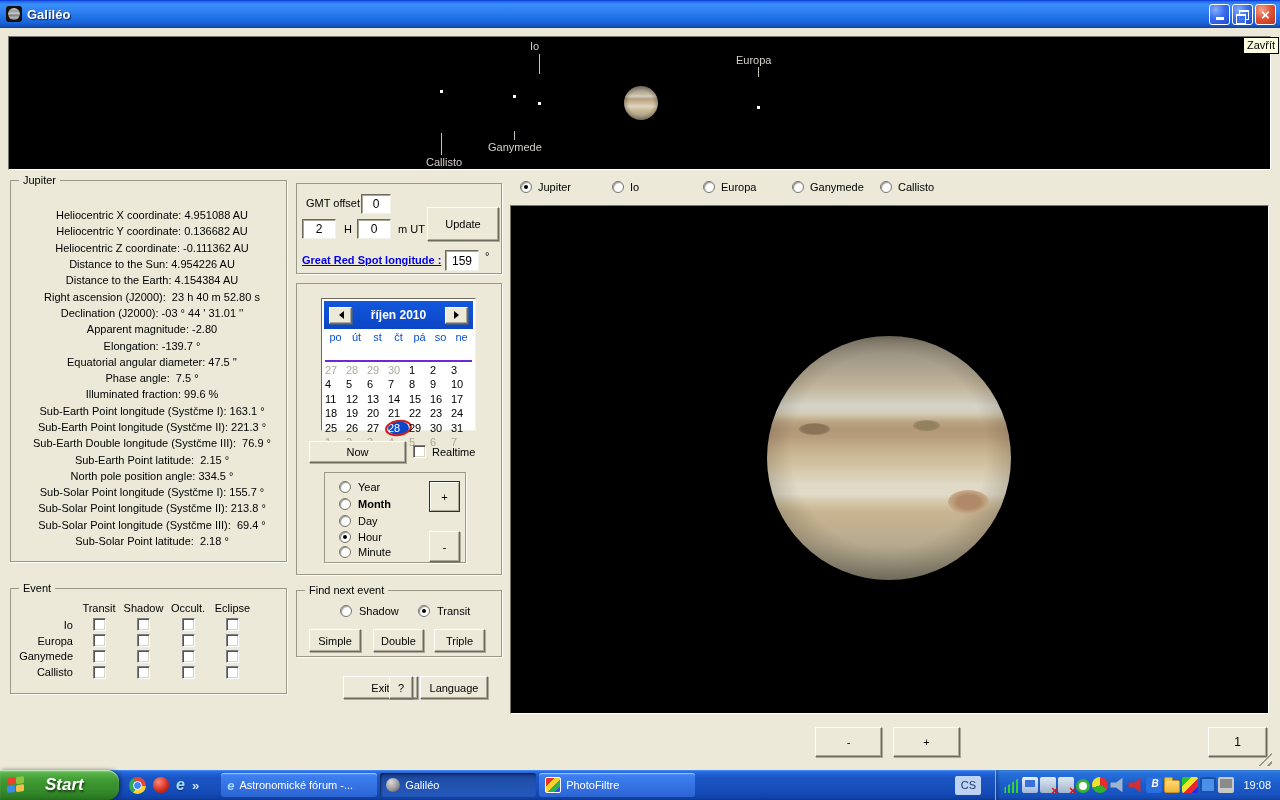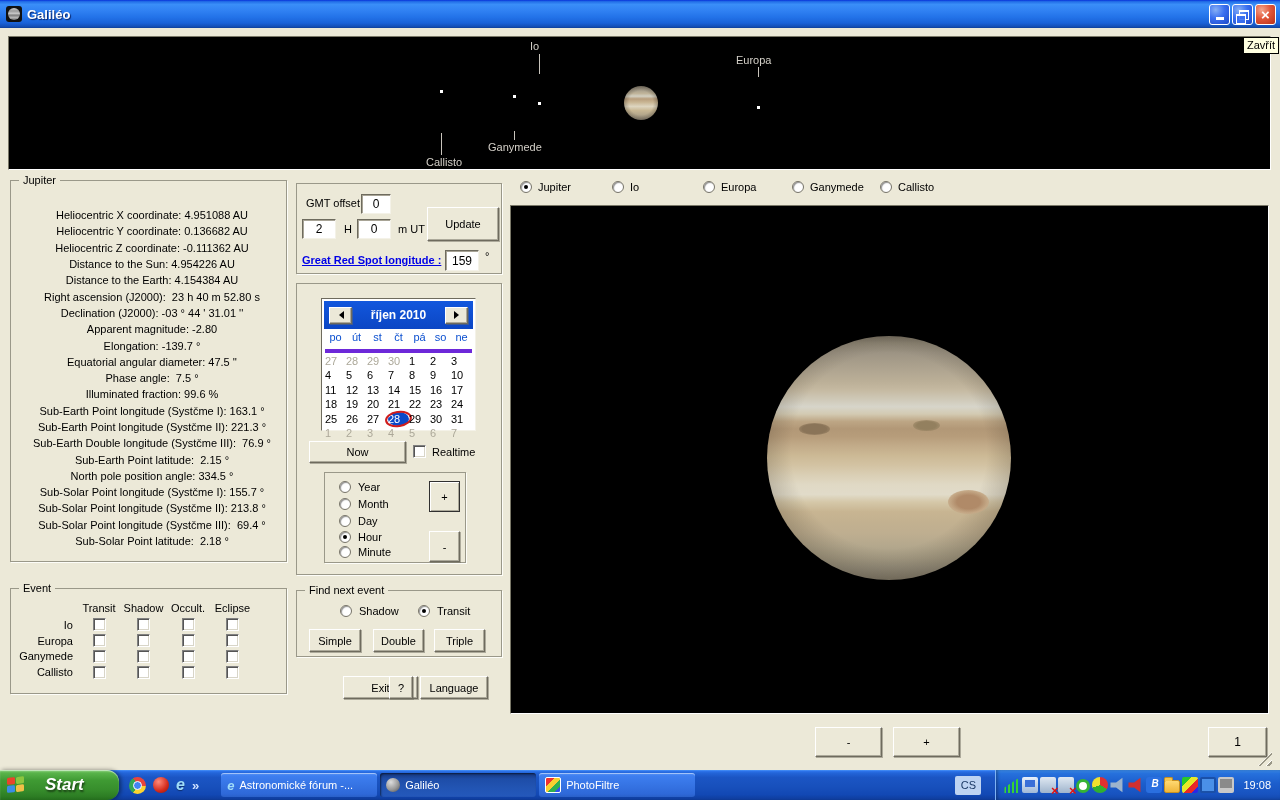--- a/index.html
+++ b/index.html
@@ -60,21 +60,21 @@
   .link { color:#0000e6; text-decoration:underline; font-weight:bold; }
   
   .calendar { position:absolute; left:24px; top:14px; width:155px; height:133px; background:#fff;
     border:1px solid; border-color:#6e6b5e #f4f2e8 #f4f2e8 #6e6b5e; box-sizing:border-box; }
   .cal-header { height:28px; margin:2px 2px 0; background:linear-gradient(180deg,#1257dd,#0b46c4); display:flex; align-items:center; padding:0 5px; }
   .cal-title { flex:1; text-align:center; color:#fff; font-weight:bold; font-size:12px; }
   .cal-arrow { position:static; width:23px; height:17px; flex:none; }
   .tri-left { width:0; height:0; border:4px solid transparent; border-right:5px solid #000; margin-right:3px; }
   .tri-right { width:0; height:0; border:4px solid transparent; border-left:5px solid #000; margin-left:3px; }
   .cal-daynames { display:grid; grid-template-columns:repeat(7,1fr); text-align:center; color:#0c50d0;
-    margin:2px 3px 0; border-bottom:4px solid #6d28d9; padding-bottom:6px; }
+    margin:2px 3px 0; border-bottom:2px solid #6d28d9; padding-bottom:17px; }
   .cal-grid { display:grid; grid-template-columns:repeat(7,1fr); grid-auto-rows:14.4px; text-align:left; margin:1px 3px 0; }
   .cal-cell { position:relative; line-height:14.4px; }
   .cal-cell.muted { color:#aca899; }
   .cal-cell.selected { background:#0b48c8; color:#fff; border-radius:50%; }
   .cal-cell.selected::after { content:""; position:absolute; left:-3px; right:-3px; top:-1px; bottom:-1px;
     border:2px solid #cf1d1d; border-radius:50%; transform:rotate(-8deg); }
   
   .step-row { position:absolute; left:14px; display:flex; align-items:center; gap:7px; }
   .vradio { position:absolute; top:181px; display:flex; align-items:center; gap:6px; }
   
@@ -331,21 +331,21 @@
   </div>
   <div class="btn" style="left:12px; top:157px; width:97px; height:22px;">Now</div>
   <span class="cb" style="position:absolute; left:116px; top:161px;"></span>
   <span class="lbl-abs" style="left:135px; top:162px;">Realtime</span>
 
   <div class="gb" style="left:27px; top:188px; width:142px; height:91px;">
     <div class="step-row" style="top:8px;">
       <span class="radio"></span>
       <span>Year</span>
     </div>
-    <div class="step-row" style="top:25px;">
+    <div class="step-row" style="top:25px;font-weight:bold;">
       <span class="radio"></span>
       <span>Month</span>
     </div>
     <div class="step-row" style="top:42px;">
       <span class="radio"></span>
       <span>Day</span>
     </div>
     <div class="step-row" style="top:58px;">
       <span class="radio checked"></span>
       <span>Hour</span>

